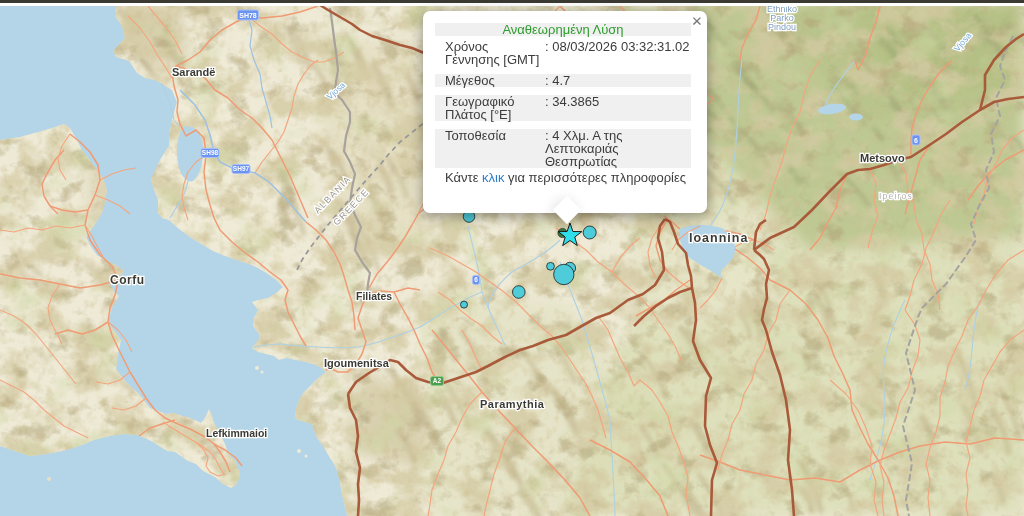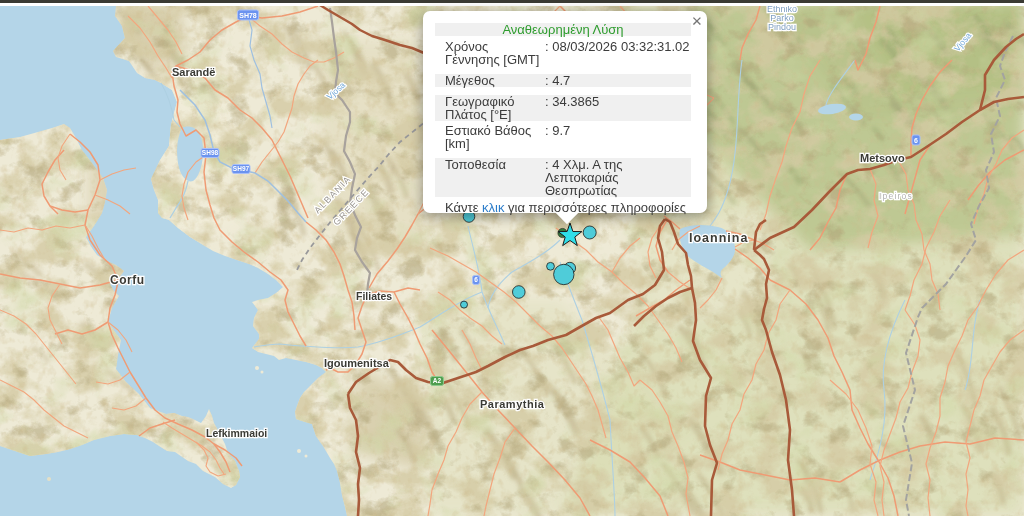--- a/index.html
+++ b/index.html
@@ -361,24 +361,20 @@
           <div class="pval">: 08/03/2026 03:32:31.02</div>
         </div>
     <div class="prow g">
           <div class="plab">Μέγεθος</div>
           <div class="pval">: 4.7</div>
         </div>
     <div class="prow g">
           <div class="plab">Γεωγραφικό Πλάτος [°E]</div>
           <div class="pval">: 34.3865</div>
         </div>
-    <div class="prow">
-          <div class="plab">Εστιακό Βάθος [km]</div>
-          <div class="pval">: 9.7</div>
-        </div>
     <div class="prow g">
           <div class="plab">Τοποθεσία</div>
           <div class="pval">: 4 Χλμ. Α της Λεπτοκαριάς Θεσπρωτίας</div>
         </div>
     <div id="pfoot">Κάντε <a>κλικ</a> για περισσότερες πληροφορίες</div>
   </div>
 </div>
 <div id="topbar"></div>
 <div id="topwhite"></div>
 </div>

